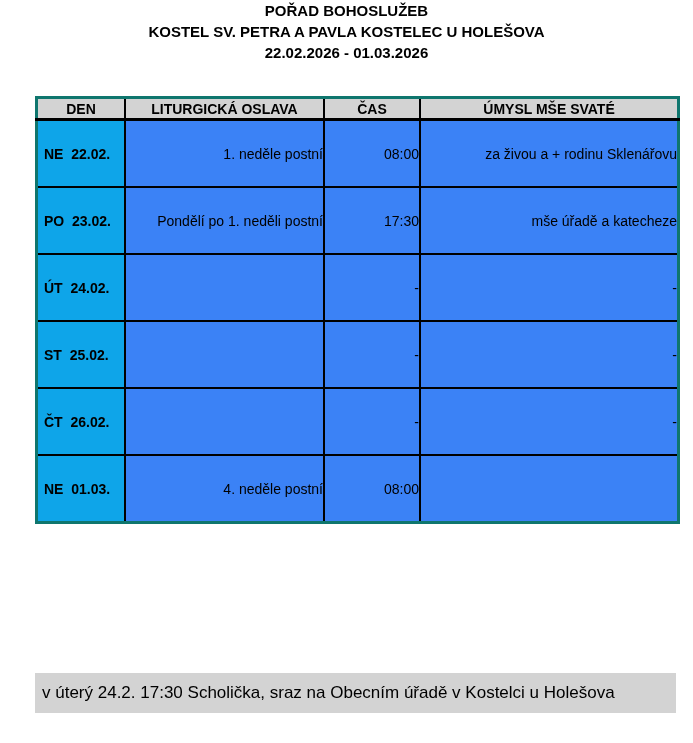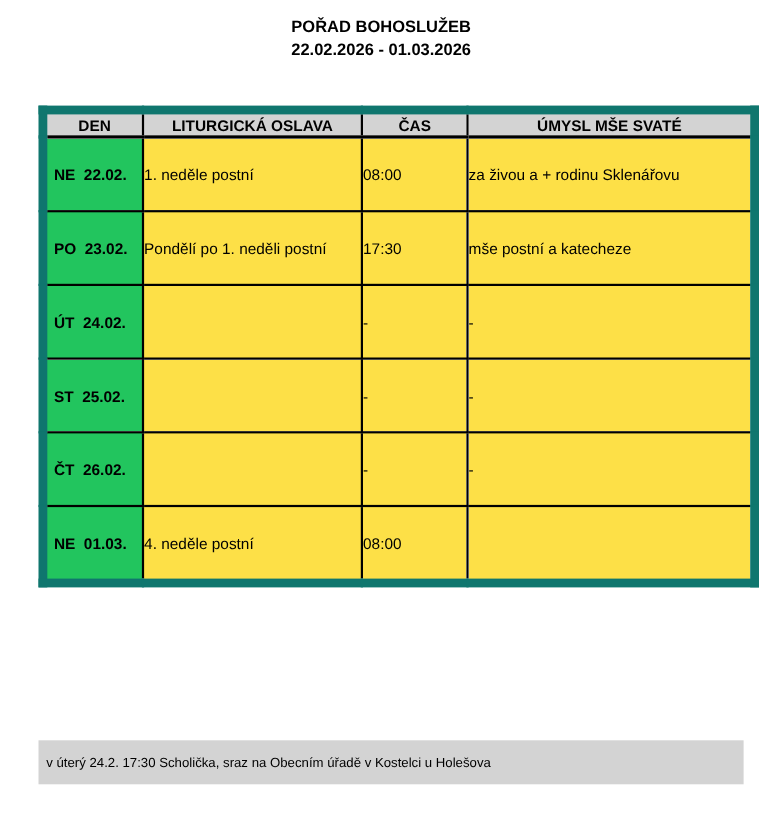--- a/index.html
+++ b/index.html
@@ -11,40 +11,40 @@
   }
   .page {
     position: relative;
     width: 693px;
     height: 743px;
     background: #ffffff;
     overflow: hidden;
   }
   .titles {
     text-align: center;
-    padding-top: 14px;
+    padding-top: 0;
   }
   .title-line {
     font-weight: bold;
     font-size: 15px;
     line-height: 21px;
   }
   .date-line {
     font-weight: bold;
     font-size: 15px;
     line-height: 21px;
   }
   table.schedule {
     position: absolute;
     left: 35px;
     top: 96px;
     width: 641px;
     border-collapse: collapse;
     table-layout: fixed;
-    border: 8px solid #0f766e;
+    border: 3px solid #0f766e;
   }
   table.schedule th,
   table.schedule td {
     border: 2px solid #000000;
     font-size: 14px;
     vertical-align: middle;
     overflow: hidden;
     padding: 0;
   }
   table.schedule th {
@@ -53,51 +53,52 @@
     text-align: center;
     height: 19px;
     border-bottom: 3px solid #000000;
   }
   th.c-den   { width: 86px; }
   th.c-oslava{ width: 197px; }
   th.c-cas   { width: 94px; }
   th.c-umysl { width: 256px; }
   table.schedule td {
     height: 65px;
-    background: #fde047;
-    text-align: left;
+    background: #3b82f6;
+    text-align: right;
   }
   table.schedule td.den {
-    background: #22c55e;
+    background: #0ea5e9;
     font-weight: bold;
     text-align: left;
     padding-left: 6px;
     white-space: pre;
   }
   .footer-note {
     position: absolute;
     left: 35px;
     top: 673px;
     width: 641px;
     height: 40px;
     background: #d3d3d3;
-    font-size: 12px;
+    font-size: 17px;
     line-height: 40px;
     padding-left: 7px;
     box-sizing: border-box;
     white-space: nowrap;
   }
 </style>
 </head>
 <body>
 
 <div class="page">
 
   <div class="titles">
     <div class="title-line">POŘAD BOHOSLUŽEB</div>
+    <div class="title-line">KOSTEL SV. PETRA A PAVLA KOSTELEC U HOLEŠOVA</div>
     <div class="date-line">22.02.2026 - 01.03.2026</div>
   </div>
 
   <table class="schedule">
     <thead>
       <tr>
         <th class="c-den">DEN</th>
         <th class="c-oslava">LITURGICKÁ OSLAVA</th>
         <th class="c-cas">ČAS</th>
         <th class="c-umysl">ÚMYSL MŠE SVATÉ</th>
@@ -107,21 +108,21 @@
     <tr>
           <td class="den">NE  22.02.</td>
           <td class="oslava">1. neděle postní</td>
           <td class="cas">08:00</td>
           <td class="umysl">za živou a + rodinu Sklenářovu</td>
         </tr>
         <tr>
           <td class="den">PO  23.02.</td>
           <td class="oslava">Pondělí po 1. neděli postní</td>
           <td class="cas">17:30</td>
-          <td class="umysl">mše postní a katecheze</td>
+          <td class="umysl">mše úřadě a katecheze</td>
         </tr>
         <tr>
           <td class="den">ÚT  24.02.</td>
           <td class="oslava"></td>
           <td class="cas">-</td>
           <td class="umysl">-</td>
         </tr>
         <tr>
           <td class="den">ST  25.02.</td>
           <td class="oslava"></td>

